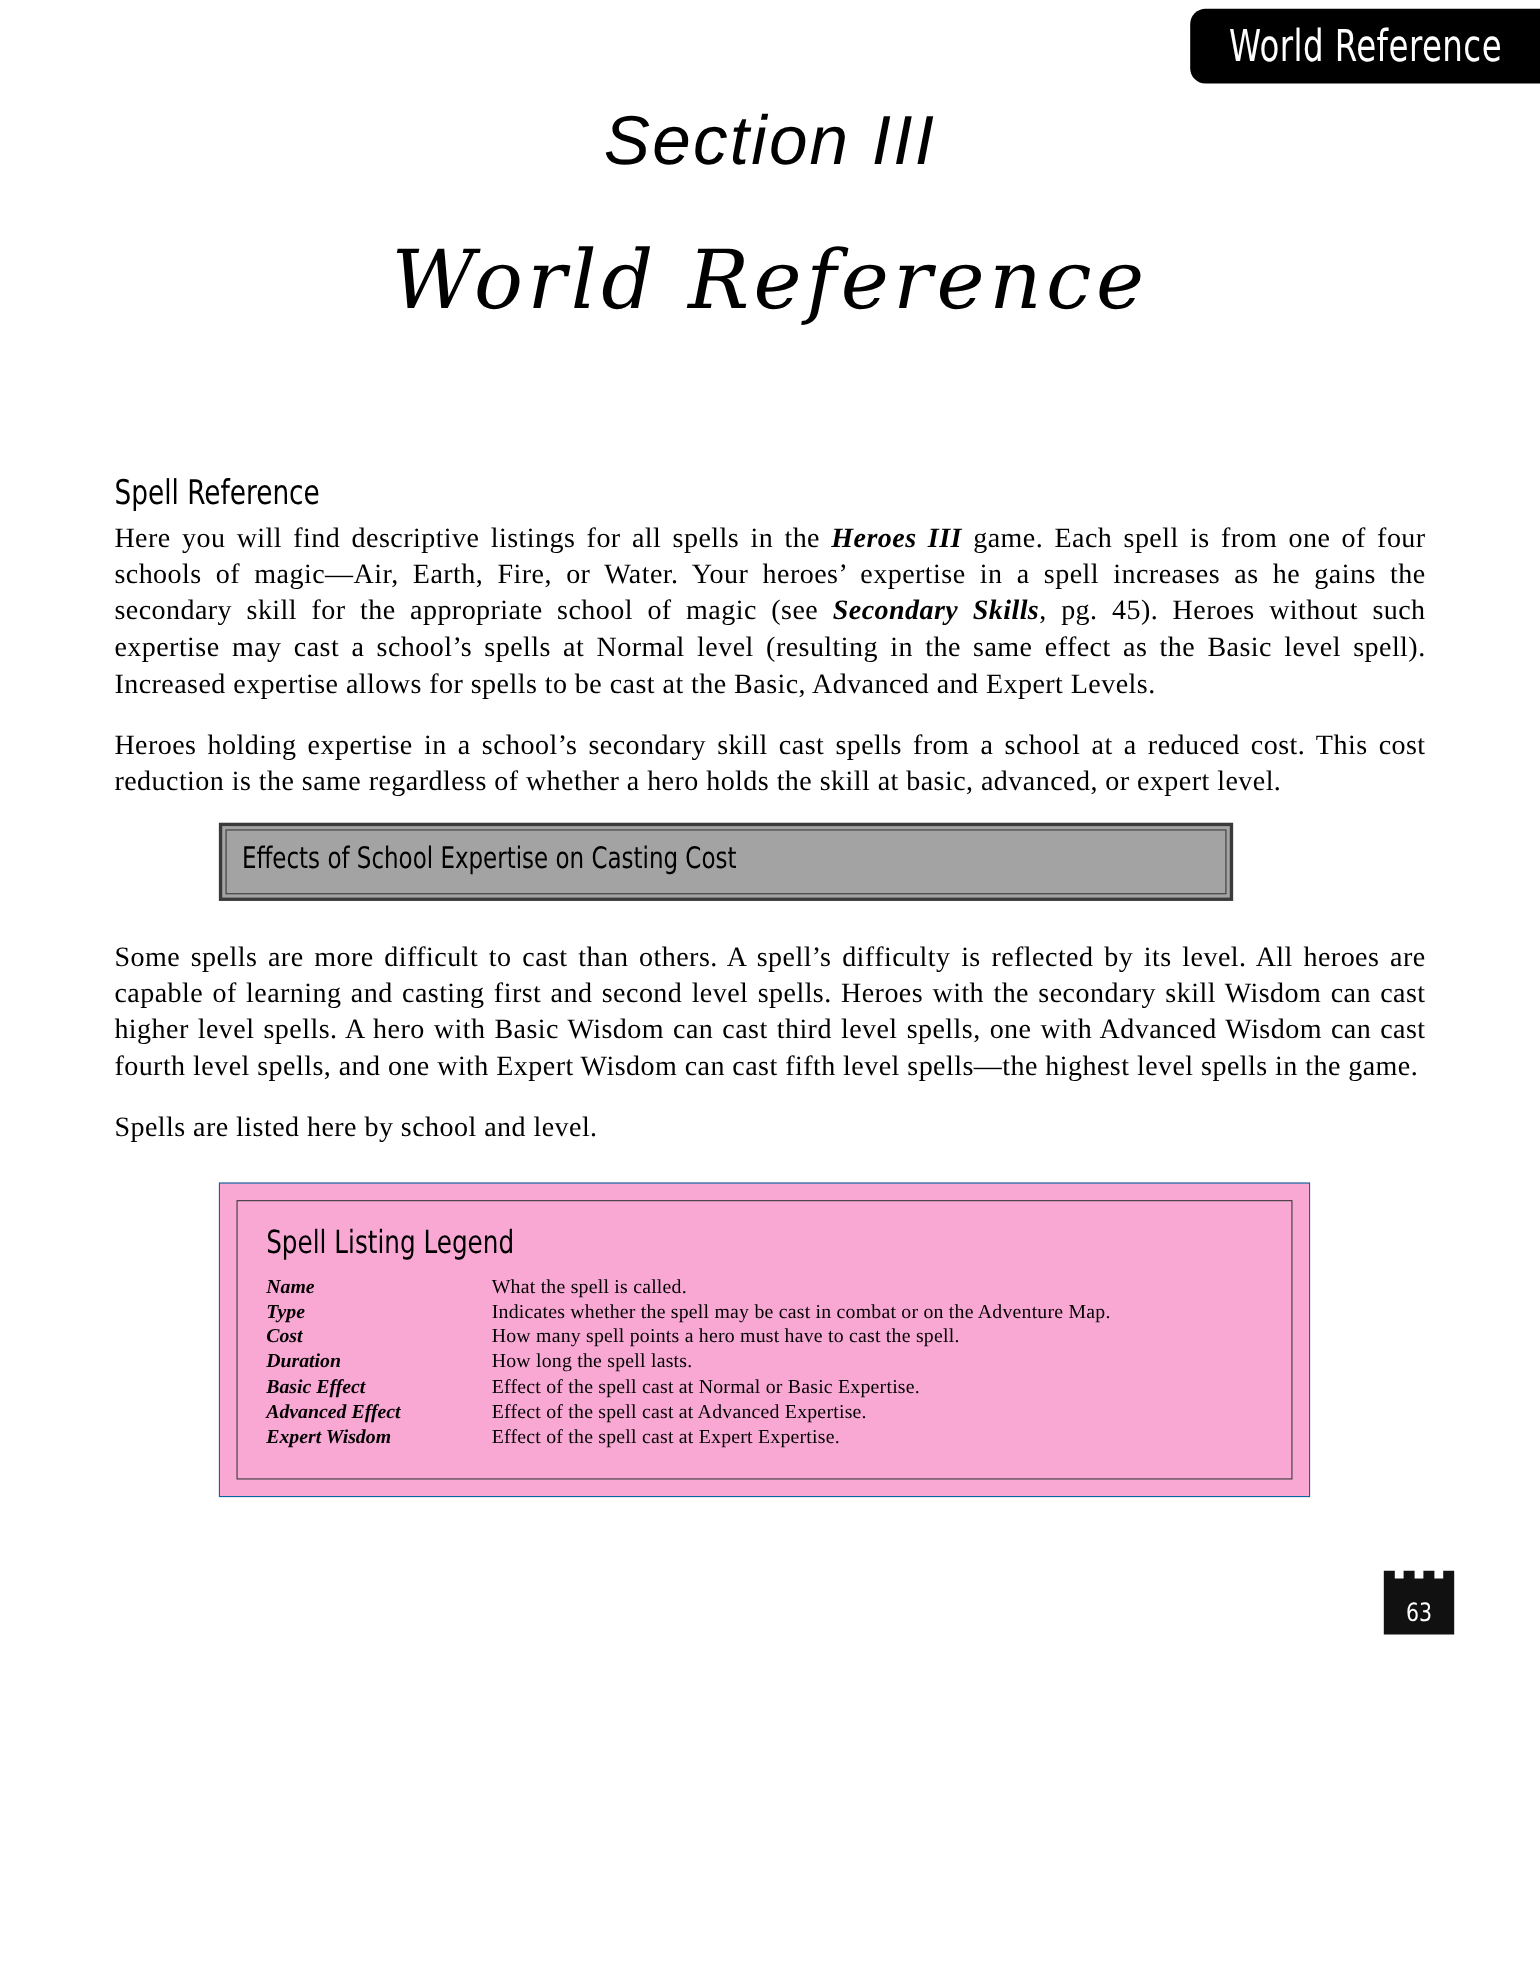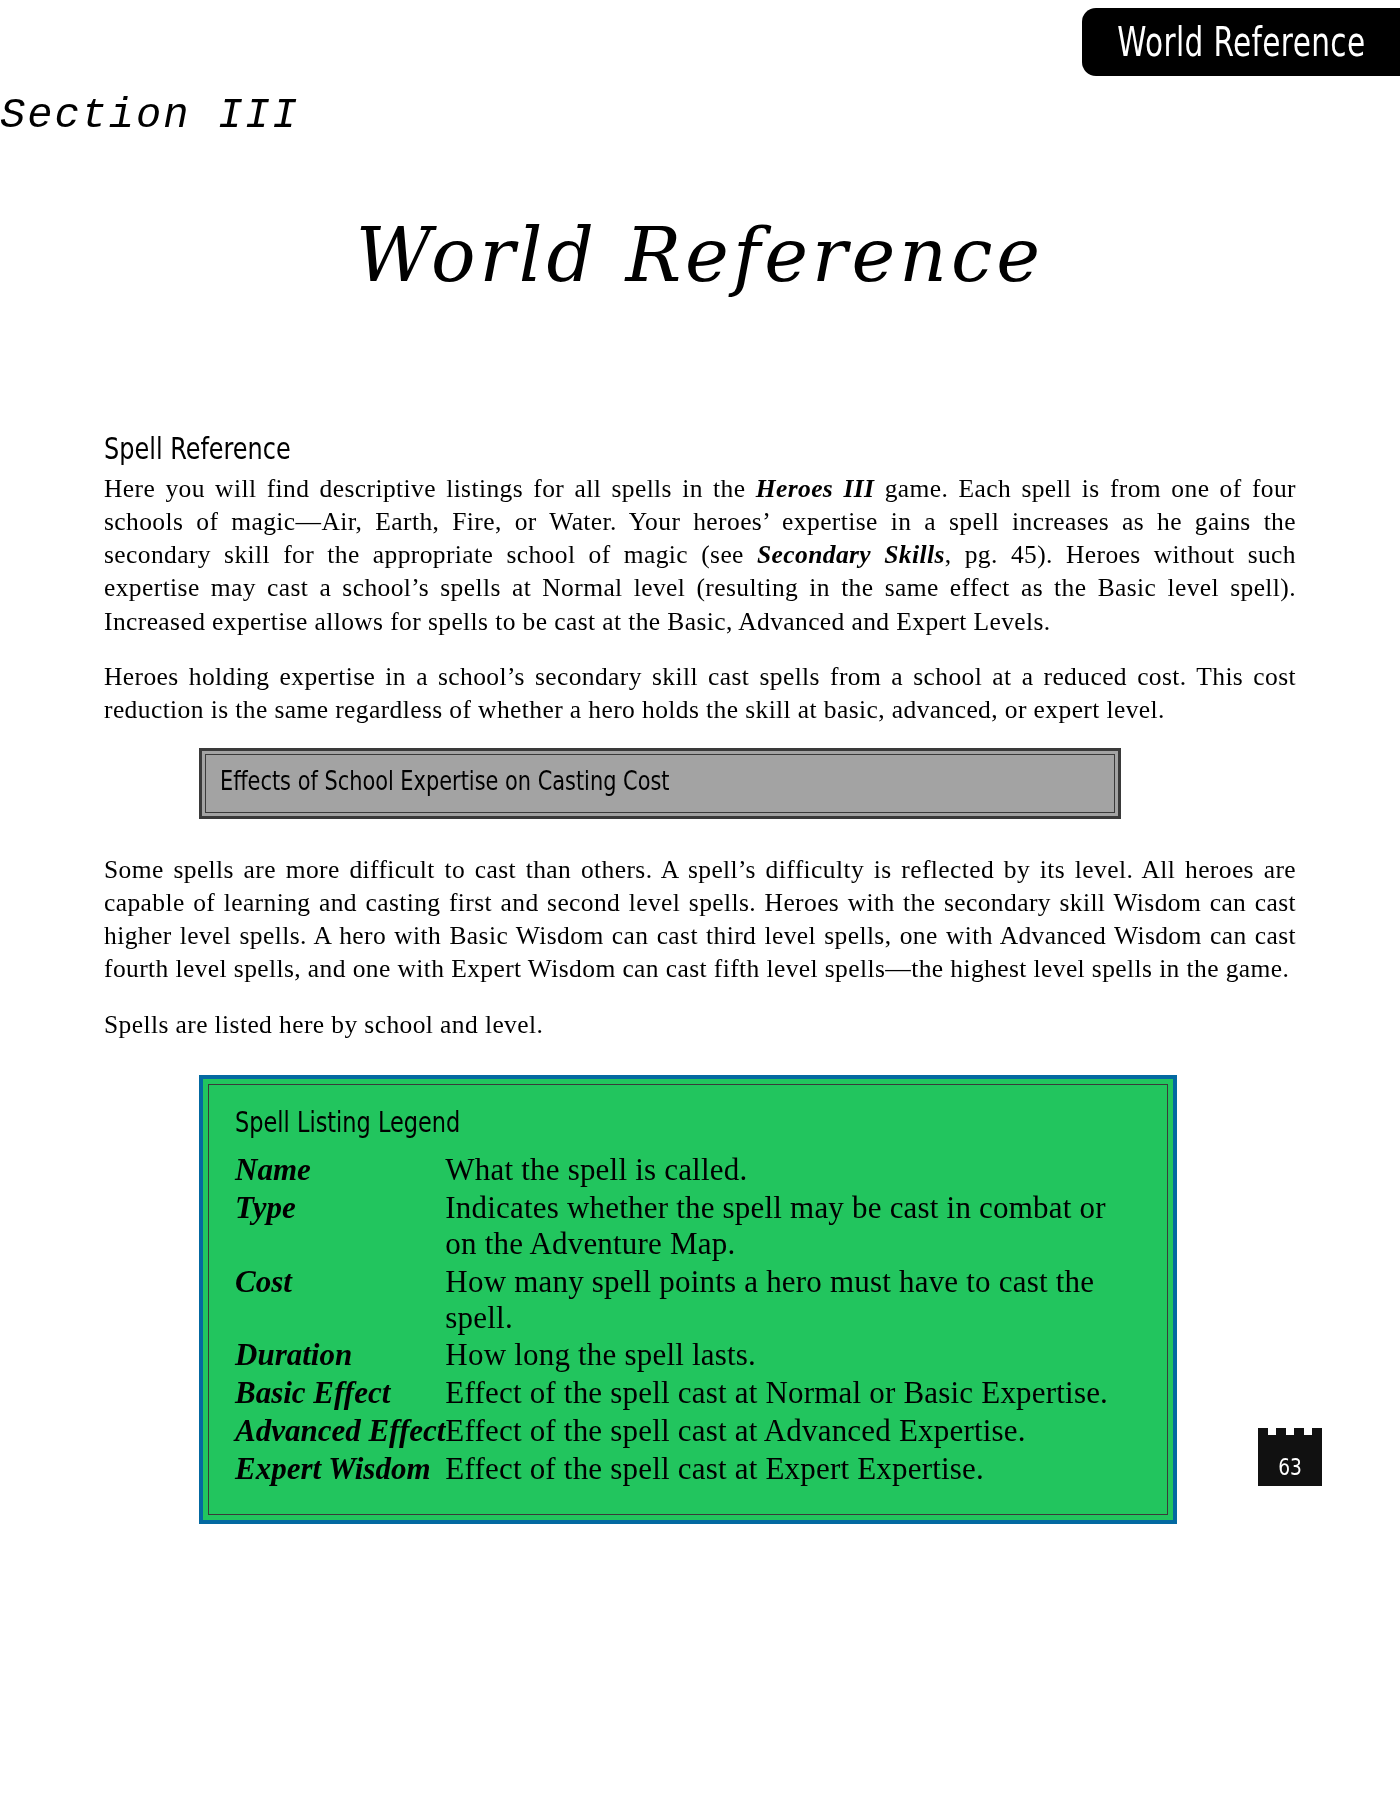--- a/index.html
+++ b/index.html
@@ -38,22 +38,23 @@
     transform: scaleX(0.82);
     white-space: nowrap;
   }
 
   
   .section-label {
     position: absolute;
     top: 92px;
     left: 0;
     width: 1400px;
-    font-family: Liberation Mono, monospace;
-    font-size: 42px;
+    text-align: center;
+    font-family: Liberation Sans, sans-serif;
+    font-size: 63px;
     font-style: italic;
     letter-spacing: 2px;
   }
   .page-title {
     position: absolute;
     top: 212px;
     left: 0;
     width: 1400px;
     text-align: center;
     font-family: "DejaVu Serif", serif;
@@ -126,44 +127,44 @@
   table.cost-table td {
     text-align: center;
     padding: 7px 4px 2px 4px;
     font-size: 24px;
   }
 
   
   .legend-wrap {
     margin: 34px 0 0 95px;
     width: 960px;
-    border: 4px solid #0369a1;
-    padding: 5px;
-    background: #22c55e;
+    border: 1px solid #0369a1;
+    padding: 15px;
+    background: #f9a8d4;
   }
   .legend-inner {
     border: 1px solid #3a3a3a;
     padding: 20px 26px 26px 26px;
   }
   .legend-title {
     font-family: "DejaVu Sans Condensed", "DejaVu Sans", sans-serif;
     font-size: 29px;
     transform: scaleX(0.86);
     transform-origin: left center;
     margin-bottom: 12px;
   }
   table.legend-table {
     border-collapse: collapse;
     font-family: "Liberation Serif", serif;
     width: 100%;
   }
   table.legend-table td {
     vertical-align: top;
     padding: 1px 0;
-    font-size: 31px;
+    font-size: 18px;
     line-height: 1.16;
   }
   table.legend-table td.term {
     width: 205px;
     font-style: italic;
     font-weight: bold;
     white-space: nowrap;
   }
   table.legend-table td.desc {
     letter-spacing: 0.2px;

